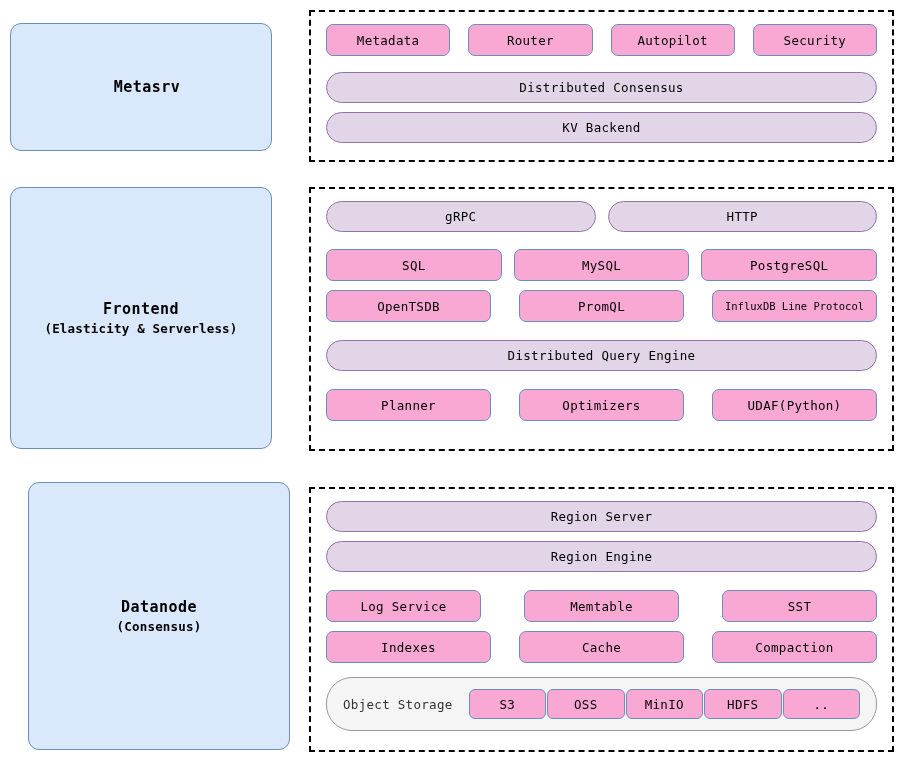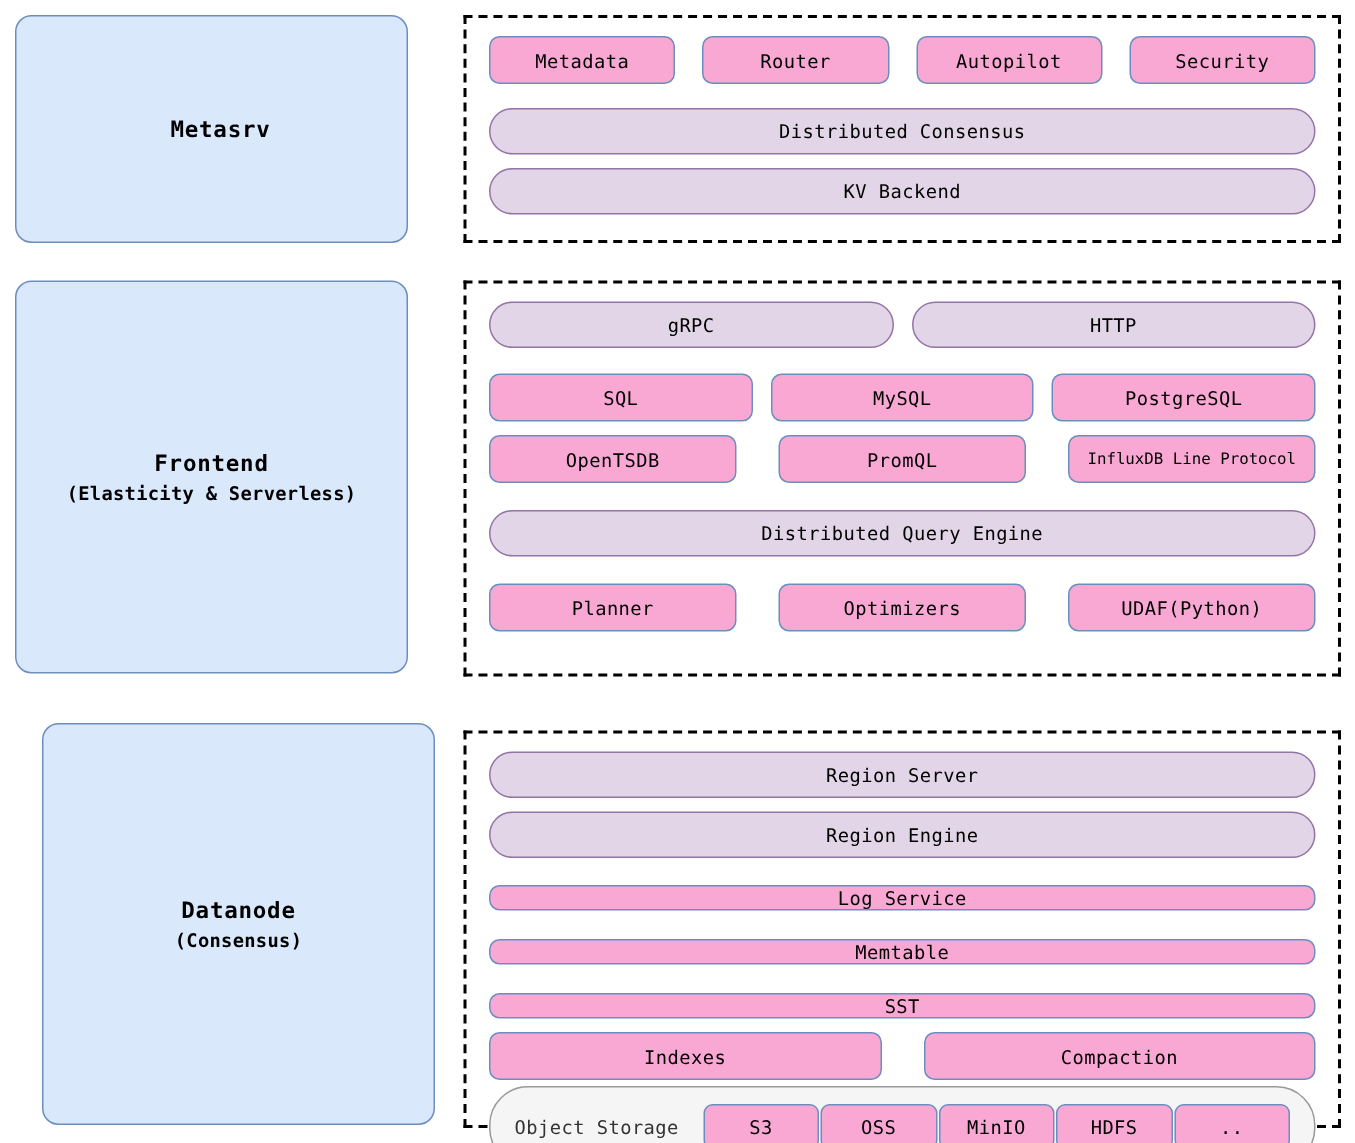--- a/index.html
+++ b/index.html
@@ -129,21 +129,21 @@
     flex: 1;
     height: 30px;
     border-radius: 6px;
   }
 </style>
 </head>
 <body>
 
 <div id="diagram">
 
-  <div class="component-box" style="top:10px; height:152px;padding-left:12px;">
+  <div class="component-box" style="top:23px; height:128px;padding-left:12px;">
     <div class="component-title">Metasrv</div>
   </div>
 
   <div class="component-box" style="top:187px; height:262px;">
     <div class="component-title">Frontend</div>
     <div class="component-subtitle">(Elasticity &amp; Serverless)</div>
   </div>
 
   <div class="component-box" style="top:482px; height:268px;margin-left:18px;">
     <div class="component-title">Datanode</div>
@@ -201,32 +201,33 @@
   <div class="panel" style="top:487px; height:265px;">
 
     <div class="row">
       <div class="pill" style="flex:1;">Region Server</div>
     </div>
 
     <div class="row" style="margin-top:9px;">
       <div class="pill" style="flex:1;">Region Engine</div>
     </div>
 
-    <div class="row" style="gap:19px; margin-top:18px;flex-direction:column;">
+    <div class="row" style="gap:43px; margin-top:18px;">
       <div class="chip" style="flex:1;">Log Service</div>
       <div class="chip" style="flex:1;">Memtable</div>
       <div class="chip" style="flex:1;">SST</div>
     </div>
 
     <div class="row" style="gap:28px; margin-top:9px;justify-content:center;">
       <div class="chip" style="flex:1;">Indexes</div>
+      <div class="chip" style="flex:1;">Cache</div>
       <div class="chip" style="flex:1;">Compaction</div>
     </div>
 
-    <div class="row" style="margin-top:4px;">
+    <div class="row" style="margin-top:14px;">
       <div class="storage-capsule">
         <div class="storage-label">Object Storage</div>
         <div class="storage-chips">
           <div class="chip">S3</div>
           <div class="chip">OSS</div>
           <div class="chip">MinIO</div>
           <div class="chip">HDFS</div>
           <div class="chip">..</div>
         </div>
       </div>

